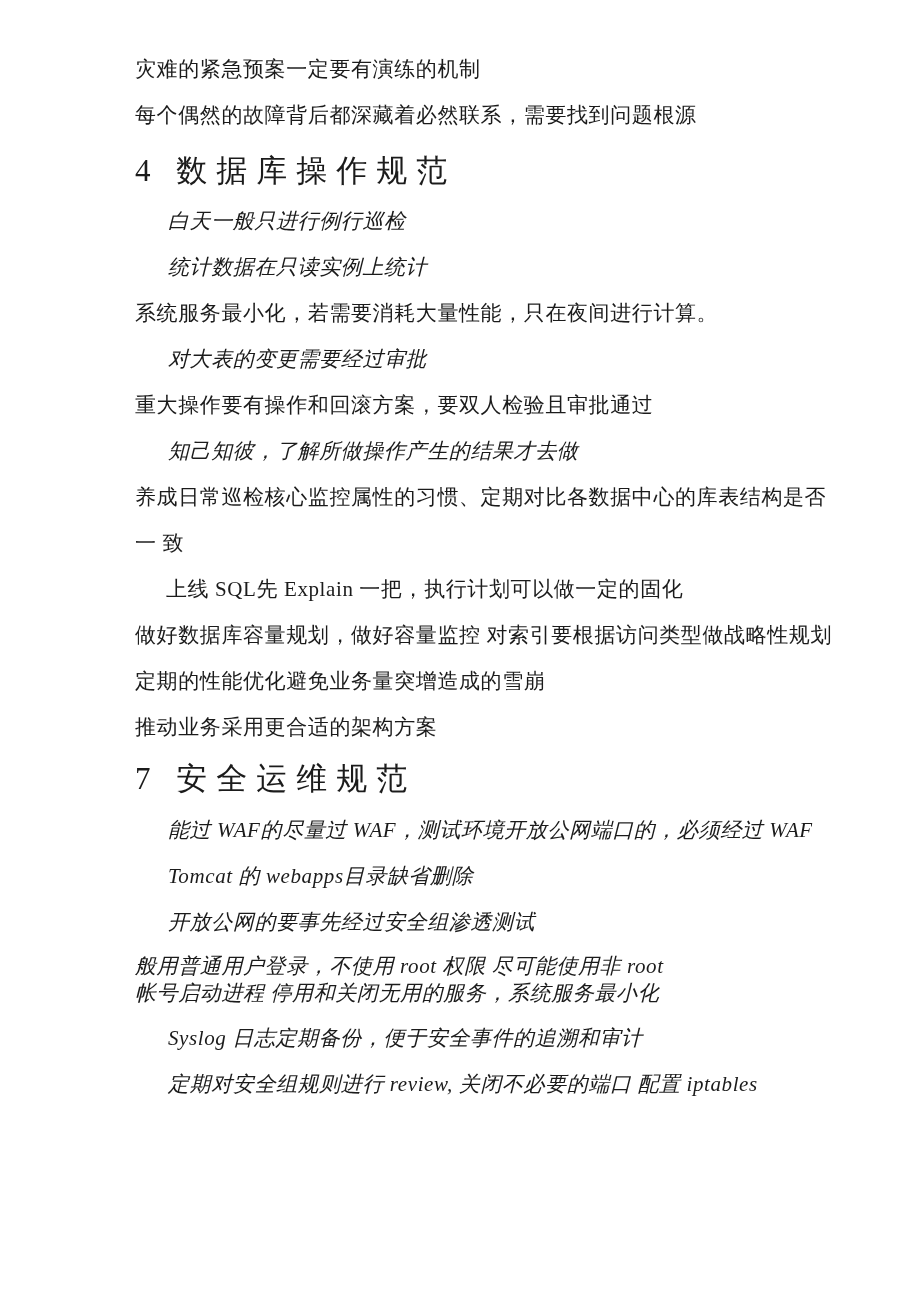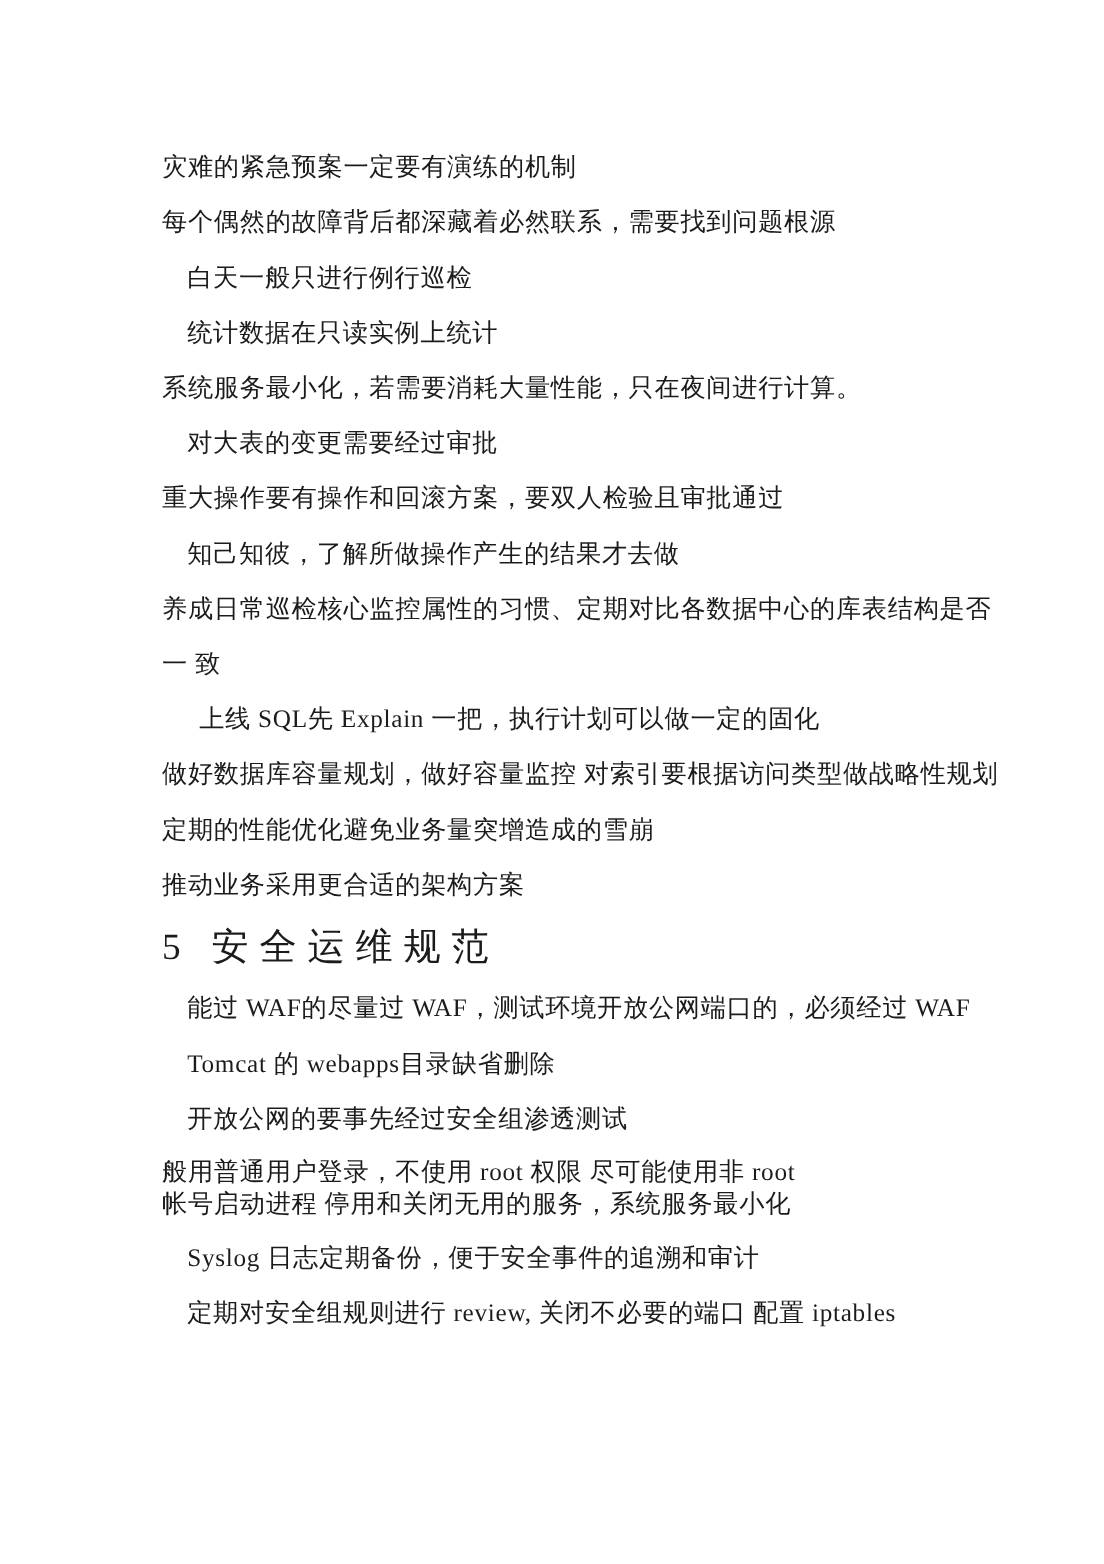--- a/index.html
+++ b/index.html
@@ -11,75 +11,77 @@
     width: 920px;
     height: 1303px;
     overflow: hidden;
     font-family: "Liberation Serif", "DejaVu Serif", serif;
     color: #1b1b1b;
   }
   .page {
     box-sizing: border-box;
     width: 920px;
     height: 1303px;
-    padding: 116px 80px 0 135px;
+    padding: 46px 80px 0 135px;
     background: #ffffff;
   }
   .para {
     margin: 0;
     font-size: 21px;
     line-height: 46px;
     letter-spacing: 0.6px;
     white-space: nowrap;
   }
-  .ind1 { margin-left: 21px; }
+  .ind1 { margin-left: 33px; font-style: italic; }
   .ind2 { margin-left: 31px; }
   .sec-heading {
     font-size: 31px;
     font-weight: normal;
     letter-spacing: 9px;
     line-height: 40px;
     margin: 13px 0 7px 0;
     white-space: nowrap;
   }
   .section-1 .sec-heading {
     margin: 9px 0 8px 0;
   }
   .compact-block {
     margin: 8px 0 8px 0;
   }
   .compact-block .para {
     line-height: 27px;
+    font-style: italic;
   }
 </style>
 </head>
 <body>
 
 <main class="page">
   <div id="intro">
       <p class="para">灾难的紧急预案一定要有演练的机制</p>
       <p class="para">每个偶然的故障背后都深藏着必然联系，需要找到问题根源</p>
     </div>
   <div id="sections">
       <section class="section section-0">
+        <h2 class="sec-heading">4 数据库操作规范</h2>
         <p class="para ind1">白天一般只进行例行巡检</p>
         <p class="para ind1">统计数据在只读实例上统计</p>
         <p class="para">系统服务最小化，若需要消耗大量性能，只在夜间进行计算。</p>
         <p class="para ind1">对大表的变更需要经过审批</p>
         <p class="para">重大操作要有操作和回滚方案，要双人检验且审批通过</p>
         <p class="para ind1">知己知彼，了解所做操作产生的结果才去做</p>
         <p class="para">养成日常巡检核心监控属性的习惯、定期对比各数据中心的库表结构是否</p>
         <p class="para">一 致</p>
         <p class="para ind2">上线 SQL先 Explain 一把，执行计划可以做一定的固化</p>
         <p class="para">做好数据库容量规划，做好容量监控 对索引要根据访问类型做战略性规划</p>
         <p class="para">定期的性能优化避免业务量突增造成的雪崩</p>
         <p class="para">推动业务采用更合适的架构方案</p>
       </section>
       <section class="section section-1">
-        <h2 class="sec-heading">5 安全运维规范</h2>
+        <h2 class="sec-heading">7 安全运维规范</h2>
         <p class="para ind1">能过 WAF的尽量过 WAF，测试环境开放公网端口的，必须经过 WAF</p>
         <p class="para ind1">Tomcat 的 webapps目录缺省删除</p>
         <p class="para ind1">开放公网的要事先经过安全组渗透测试</p>
         <div class="compact-block ind2">
           <p class="para">般用普通用户登录，不使用 root 权限 尽可能使用非 root</p>
           <p class="para">帐号启动进程 停用和关闭无用的服务，系统服务最小化</p>
         </div>
         <p class="para ind1">Syslog 日志定期备份，便于安全事件的追溯和审计</p>
         <p class="para ind1">定期对安全组规则进行 review, 关闭不必要的端口 配置 iptables</p>
       </section>

